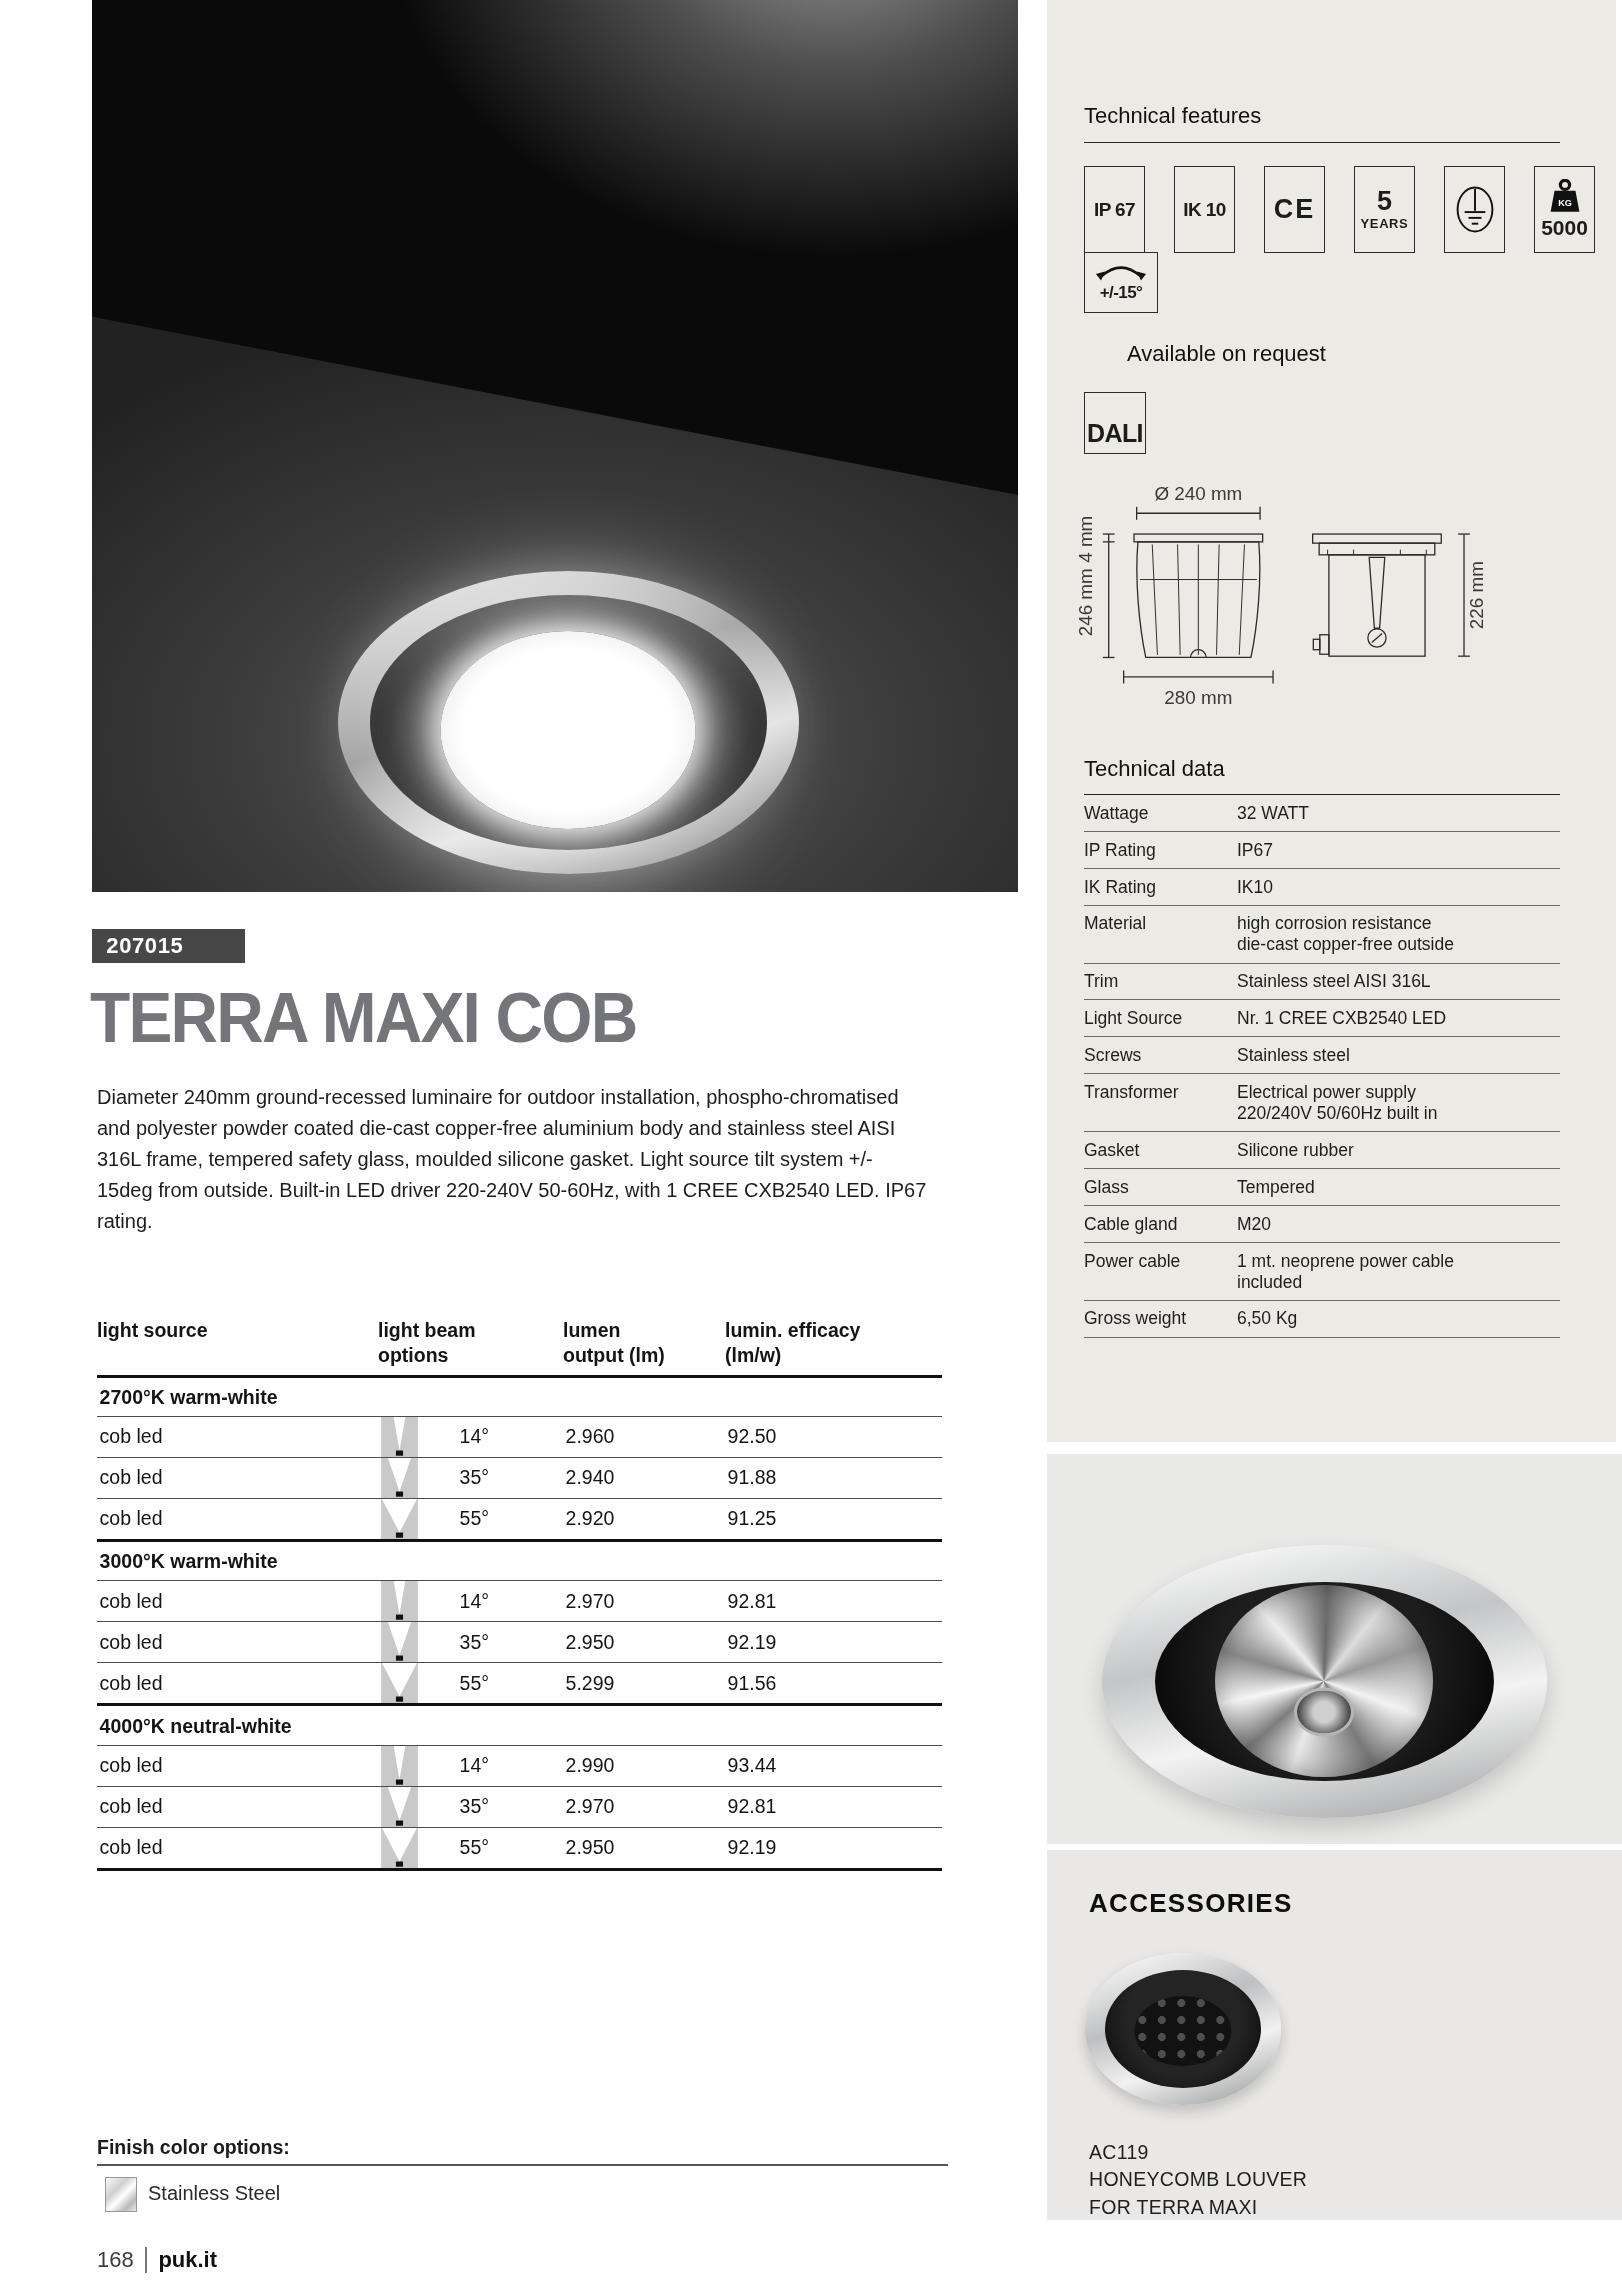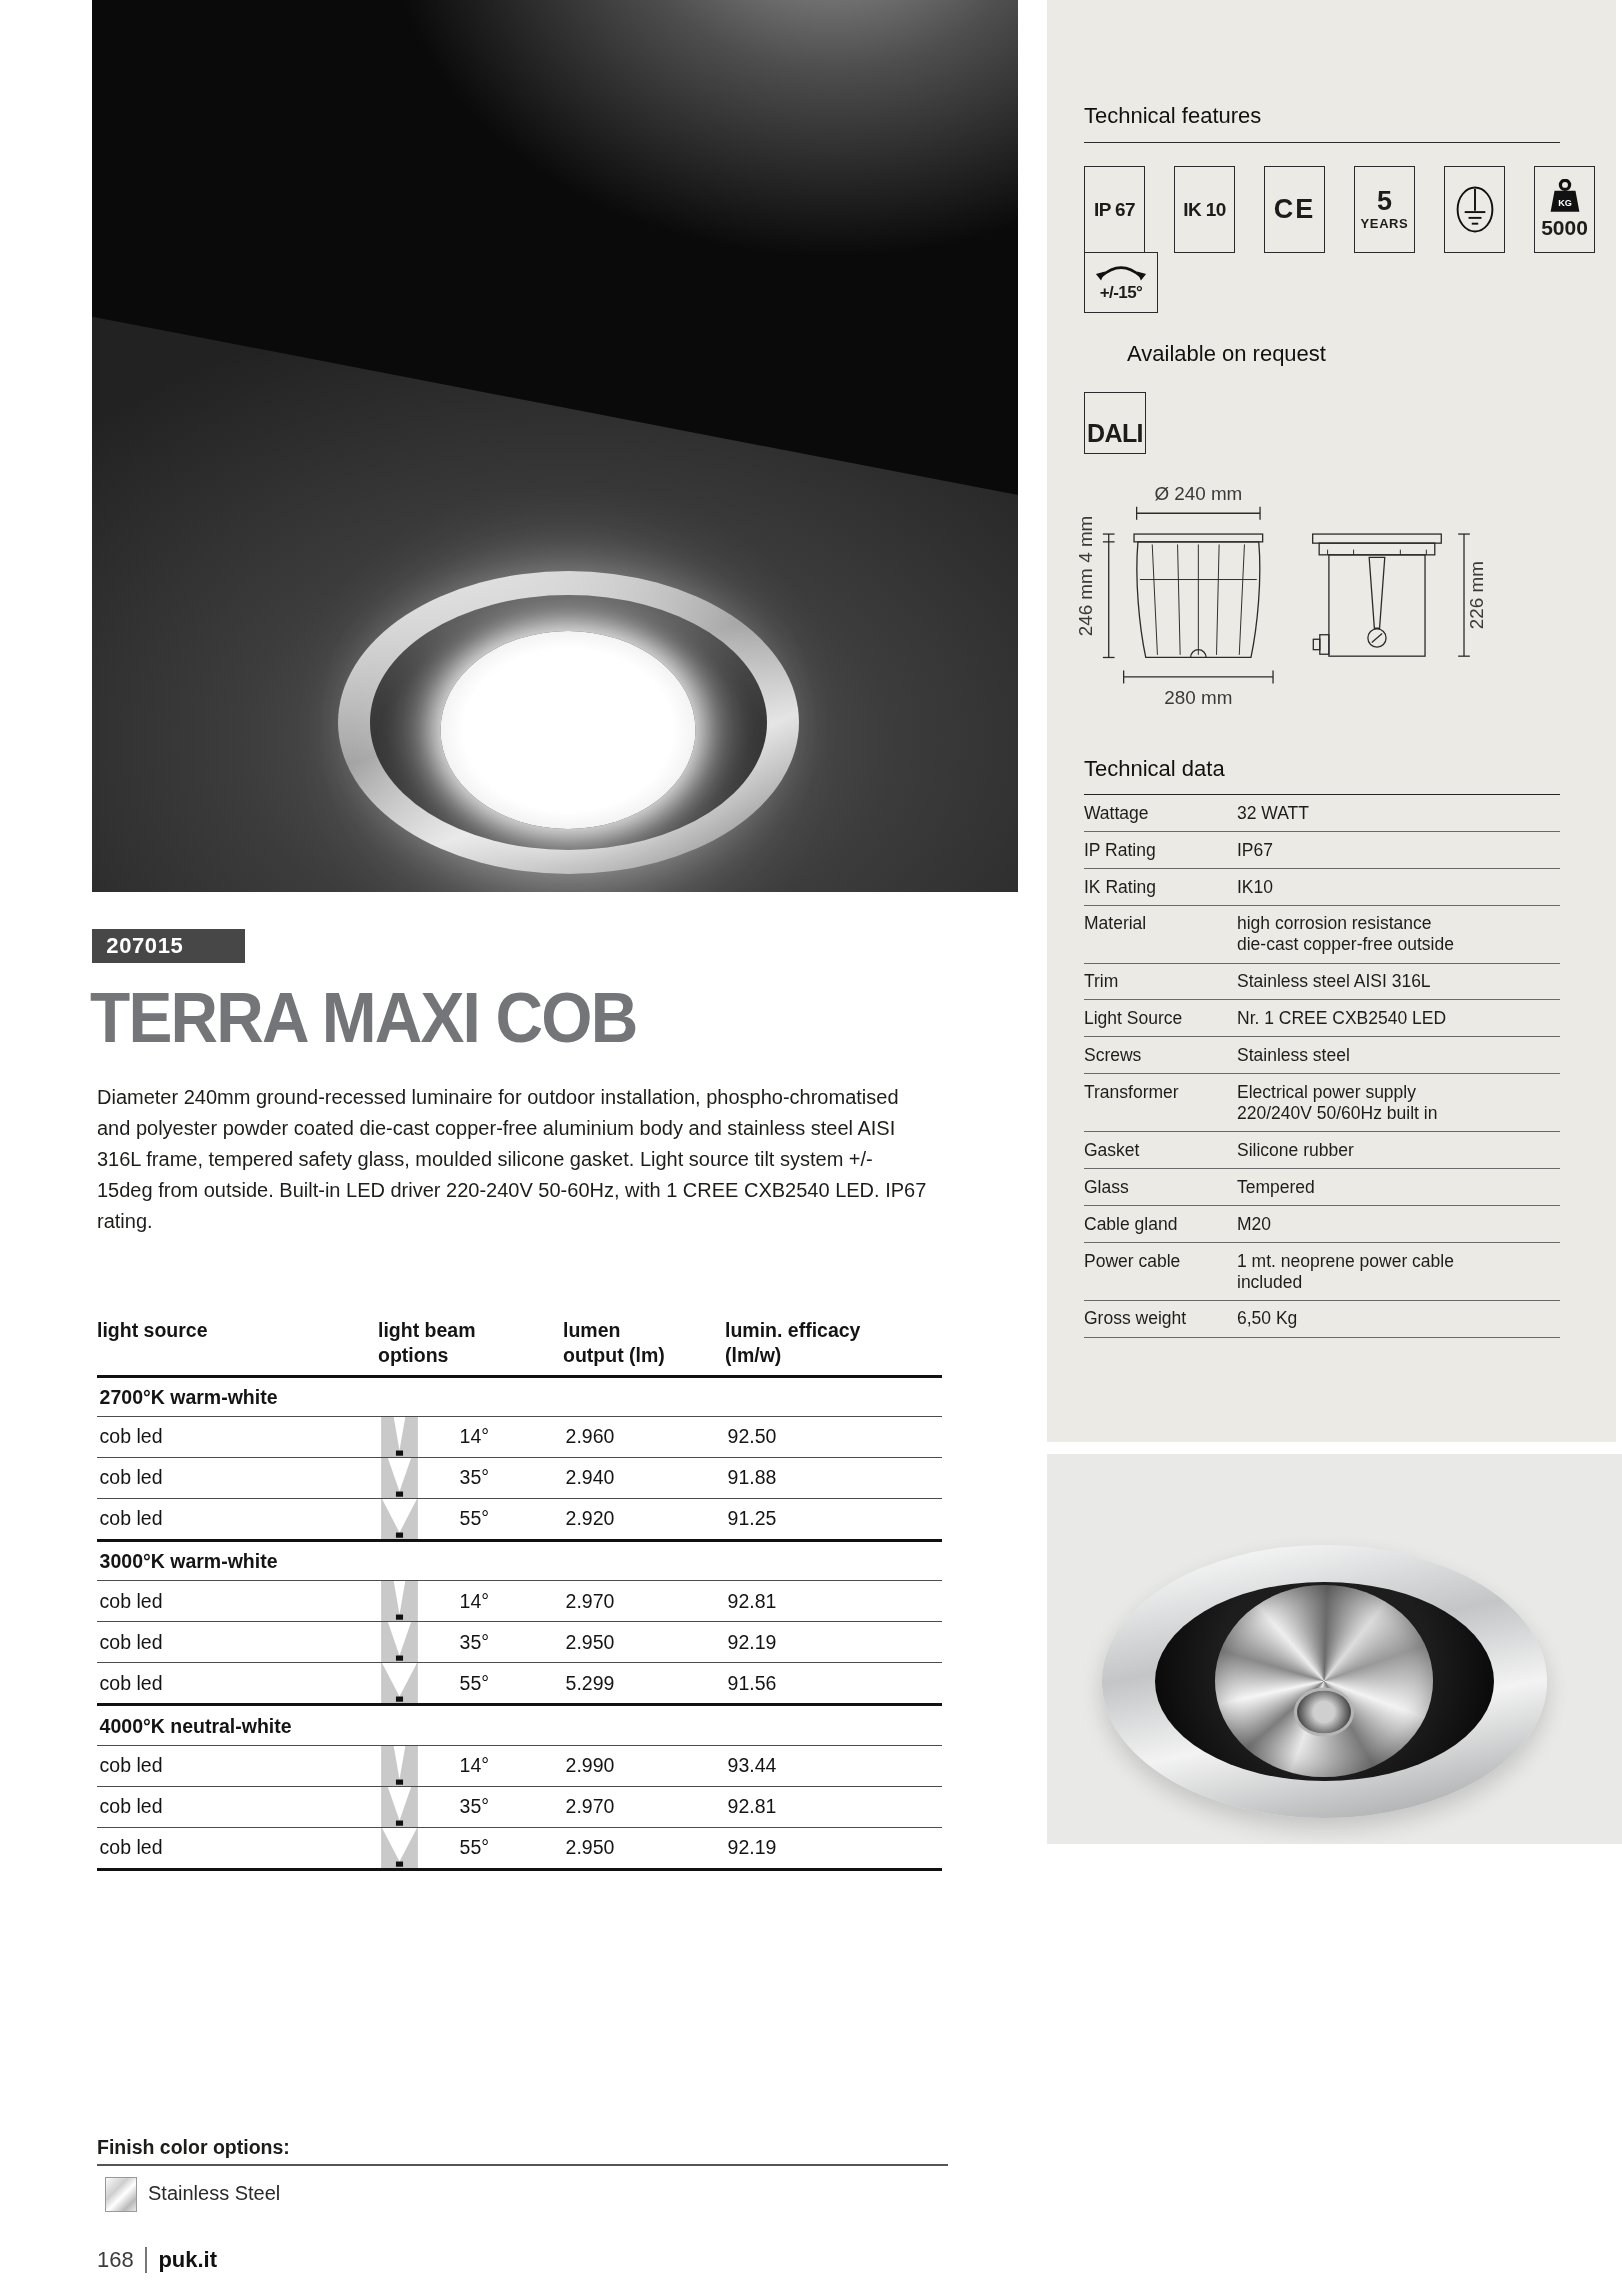--- a/index.html
+++ b/index.html
@@ -469,15 +469,26 @@
   <div class="photoblock">
     <div class="pb-ring">
       <div class="pb-bezel">
         <div class="pb-cone">
           <div class="pb-center"></div>
         </div>
       </div>
     </div>
   </div>
 
+  <div class="acc">
+    <div class="acc-h">ACCESSORIES</div>
+    <div class="acc-ring">
+      <div class="acc-bezel">
+        <div class="acc-comb"></div>
+      </div>
+    </div>
+    <div class="acc-txt" style="top:291px;">AC119</div>
+    <div class="acc-txt" style="top:318px;">HONEYCOMB LOUVER</div>
+    <div class="acc-txt" style="top:346px;">FOR TERRA MAXI</div>
+  </div>
 
 </div>
 
 
 </body></html>

